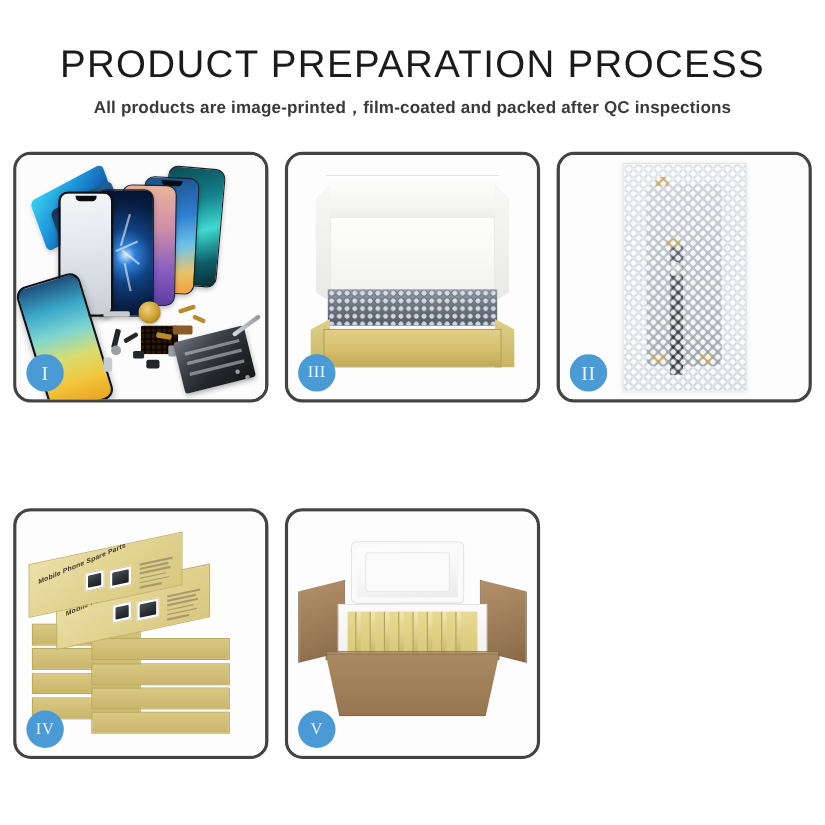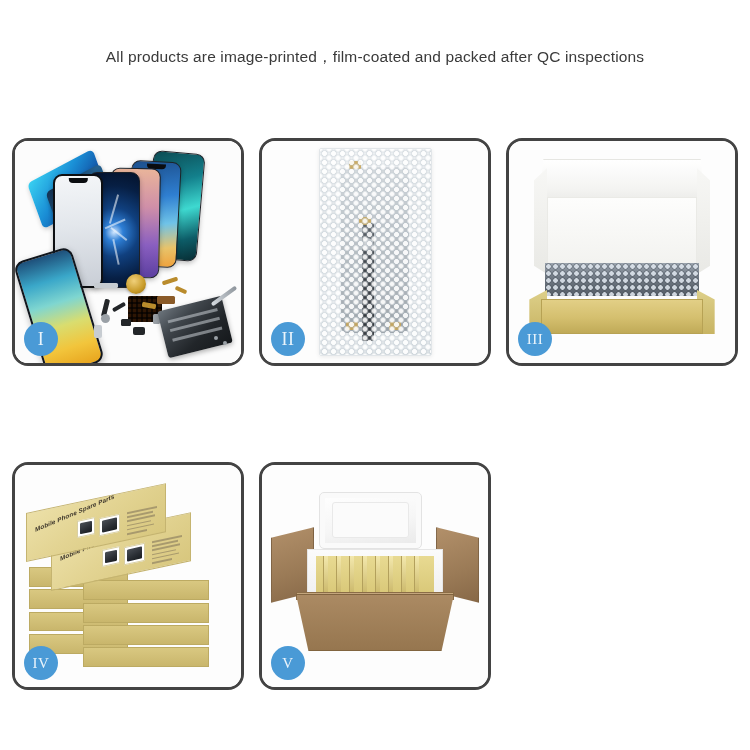--- a/index.html
+++ b/index.html
@@ -33,21 +33,21 @@
     font-weight: 400;
     letter-spacing: 1.2px;
     color: #1b1b1b;
     line-height: 42px;
     font-family: "Liberation Sans", sans-serif;
   }
 
   .sub-title {
     margin-top: 9px;
     font-size: 15.5px;
-    font-weight: 400;
+    font-weight: 700;
     color: #3a3a3a;
     letter-spacing: 0.15px;
     line-height: 20px;
   }
 
   
   .grid {
     position: absolute;
     top: 138px;
     left: 12px;
@@ -479,20 +479,21 @@
     background: rgba(146,118,79,.75);
     border-radius: 1px;
   }
 </style>
 </head>
 <body>
 
 <div class="page">
 
   <div class="header">
+    <div class="main-title">PRODUCT PREPARATION PROCESS</div>
     <div class="sub-title">All products are image-printed，film-coated and packed after QC inspections</div>
   </div>
 
   <div class="grid">
 
     <div class="panel">
       <div class="panel-stage">
         <div class="p1-bg"></div>
 
         <span class="p1-blue"></span>
@@ -540,48 +541,48 @@
         <span class="tweezer" style="left:86%;top:69%;"></span>
         <span class="part silver" style="left:88%;top:88%;width:4px;height:4px;border-radius:50%"></span>
         <span class="part silver" style="left:92%;top:90%;width:4px;height:4px;border-radius:50%"></span>
 
         <span class="badge">I</span>
       </div>
     </div>
 
     <div class="panel">
       <div class="panel-stage">
+        <span class="p3-lid"></span>
+        <span class="p3-sideL"></span>
+        <span class="p3-sideR"></span>
+        <span class="p3-backwall"></span>
+        <span class="p3-bubblebundle">
+            <i class="bb"></i>
+          </span>
+        <span class="p3-flapL"></span>
+        <span class="p3-flapR"></span>
+        <span class="p3-boxfront"></span>
+        <span class="badge small">III</span>
+      </div>
+    </div>
+
+    <div class="panel">
+      <div class="panel-stage">
         <div class="p2-bag">
           <span class="p2-screen"></span>
           <span class="p2-flex"></span>
           <span class="p2-camera"></span>
           <span class="p2-conn" style="left:27%;top:6%;"></span>
           <span class="p2-conn" style="left:36%;top:33%;"></span>
           <span class="p2-conn" style="left:24%;top:84%;"></span>
           <span class="p2-conn" style="left:63%;top:84%;"></span>
           <span class="bubbles"></span>
           <span class="bubbles offset"></span>
         </div>
         <span class="badge">II</span>
-      </div>
-    </div>
-
-    <div class="panel">
-      <div class="panel-stage">
-        <span class="p3-lid"></span>
-        <span class="p3-sideL"></span>
-        <span class="p3-sideR"></span>
-        <span class="p3-backwall"></span>
-        <span class="p3-bubblebundle">
-            <i class="bb"></i>
-          </span>
-        <span class="p3-flapL"></span>
-        <span class="p3-flapR"></span>
-        <span class="p3-boxfront"></span>
-        <span class="badge small">III</span>
       </div>
     </div>
 
     <div class="panel">
       <div class="panel-stage">
         <div class="p4-stack">
 
           <span class="kbox" style="left:6%;top:46%;width:44%;height:9%;">
             <i class="side" style="top:0;bottom:0;"></i>
           </span>

